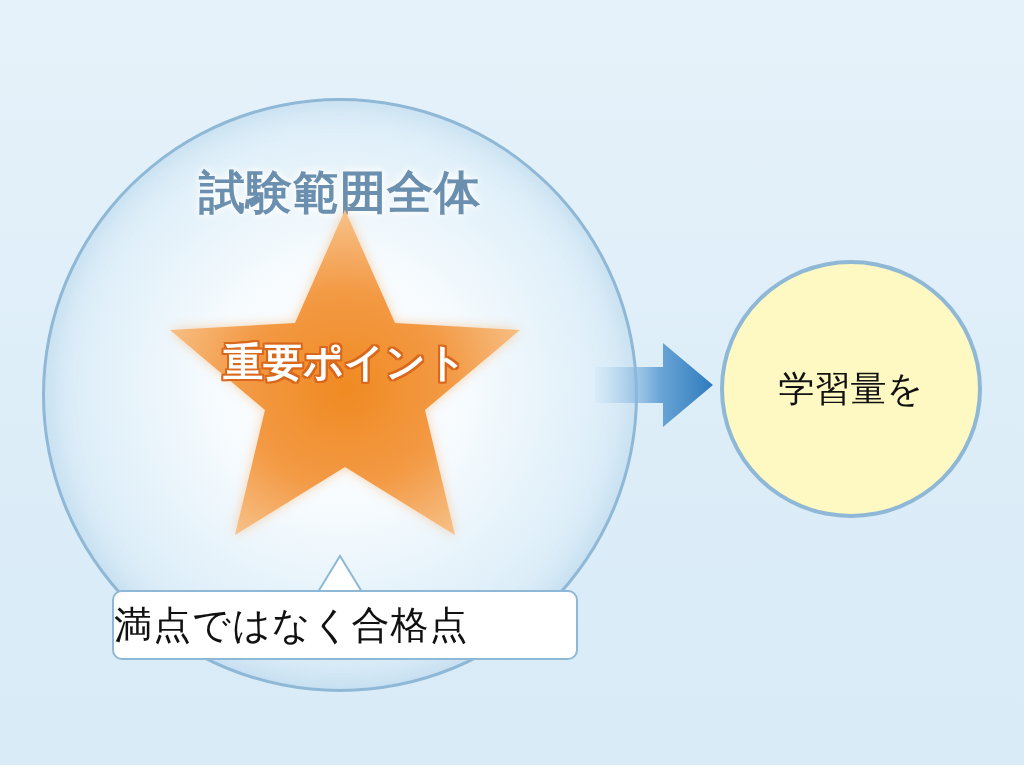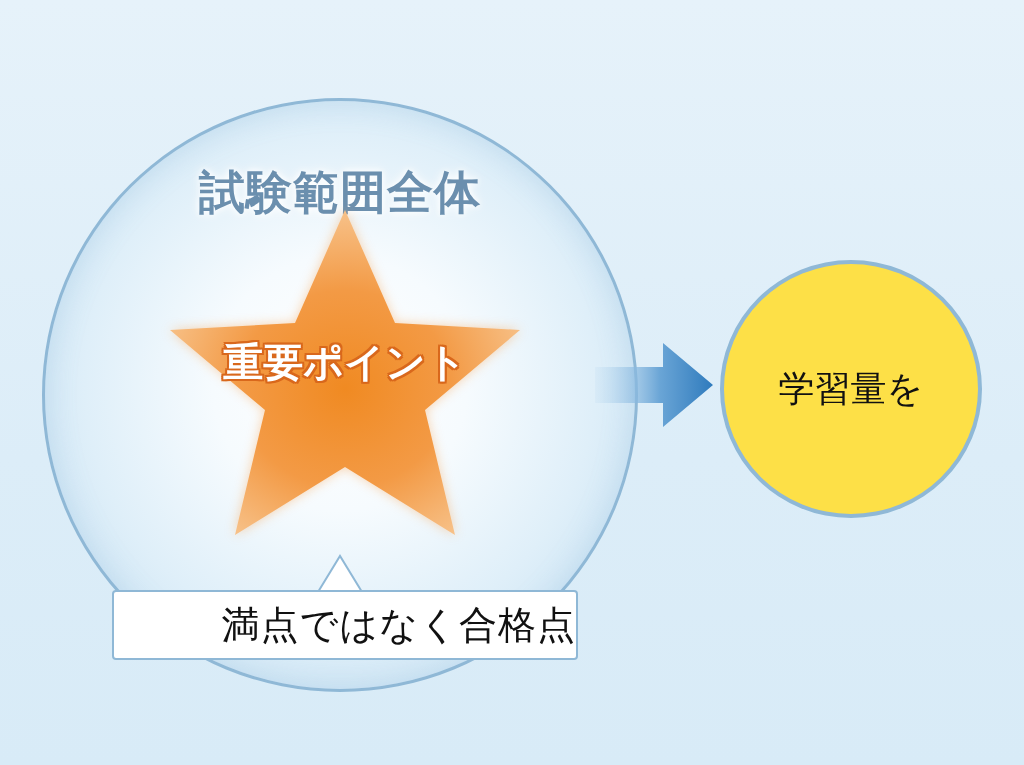--- a/index.html
+++ b/index.html
@@ -28,34 +28,34 @@
   .star-wrap svg { width:100%; height:100%; overflow:visible; }
   .star-text {
     position:absolute; left:150px; top:335px; width:390px; text-align:center;
     font-size:40px; font-weight:bold; color:#ffffff; line-height:54px;
     text-shadow:
       -2px -2px 0 #d9681c, 2px -2px 0 #d9681c, -2px 2px 0 #d9681c, 2px 2px 0 #d9681c,
       0 -2px 0 #d9681c, 0 2px 0 #d9681c, -2px 0 0 #d9681c, 2px 0 0 #d9681c;
   }
   .callout {
     position:absolute; left:112px; top:590px; width:466px; height:70px;
-    background:#ffffff; border:2px solid #8fb8d6; border-radius:4px; box-sizing:border-box;
-    display:flex; align-items:center; justify-content:flex-end;
+    background:#ffffff; border:2px solid #8fb8d6; border-radius:10px; box-sizing:border-box;
+    display:flex; align-items:center; justify-content:flex-start;
     font-size:38px; color:#111; letter-spacing:1px;
   }
   .callout-pointer {
     position:absolute; left:318px; top:556px; width:0; height:0;
   }
   .callout-pointer svg { overflow:visible; }
   .arrow {
     position:absolute; left:595px; top:343px; width:118px; height:84px;
   }
   .small-circle {
     position:absolute; left:720px; top:260px; width:262px; height:258px;
-    border-radius:50%; background:#fde047; border:4px solid #8fb8d6; box-sizing:border-box;
+    border-radius:50%; background:#fef9c3; border:4px solid #8fb8d6; box-sizing:border-box;
     display:flex; flex-direction:column; justify-content:center;
     font-size:36px; line-height:46px; color:#111; text-align:center;
   }
 </style>
 </head>
 <body>
 
 <div class="big-circle"></div>
 
 <div class="big-title">試験範囲全体</div>

